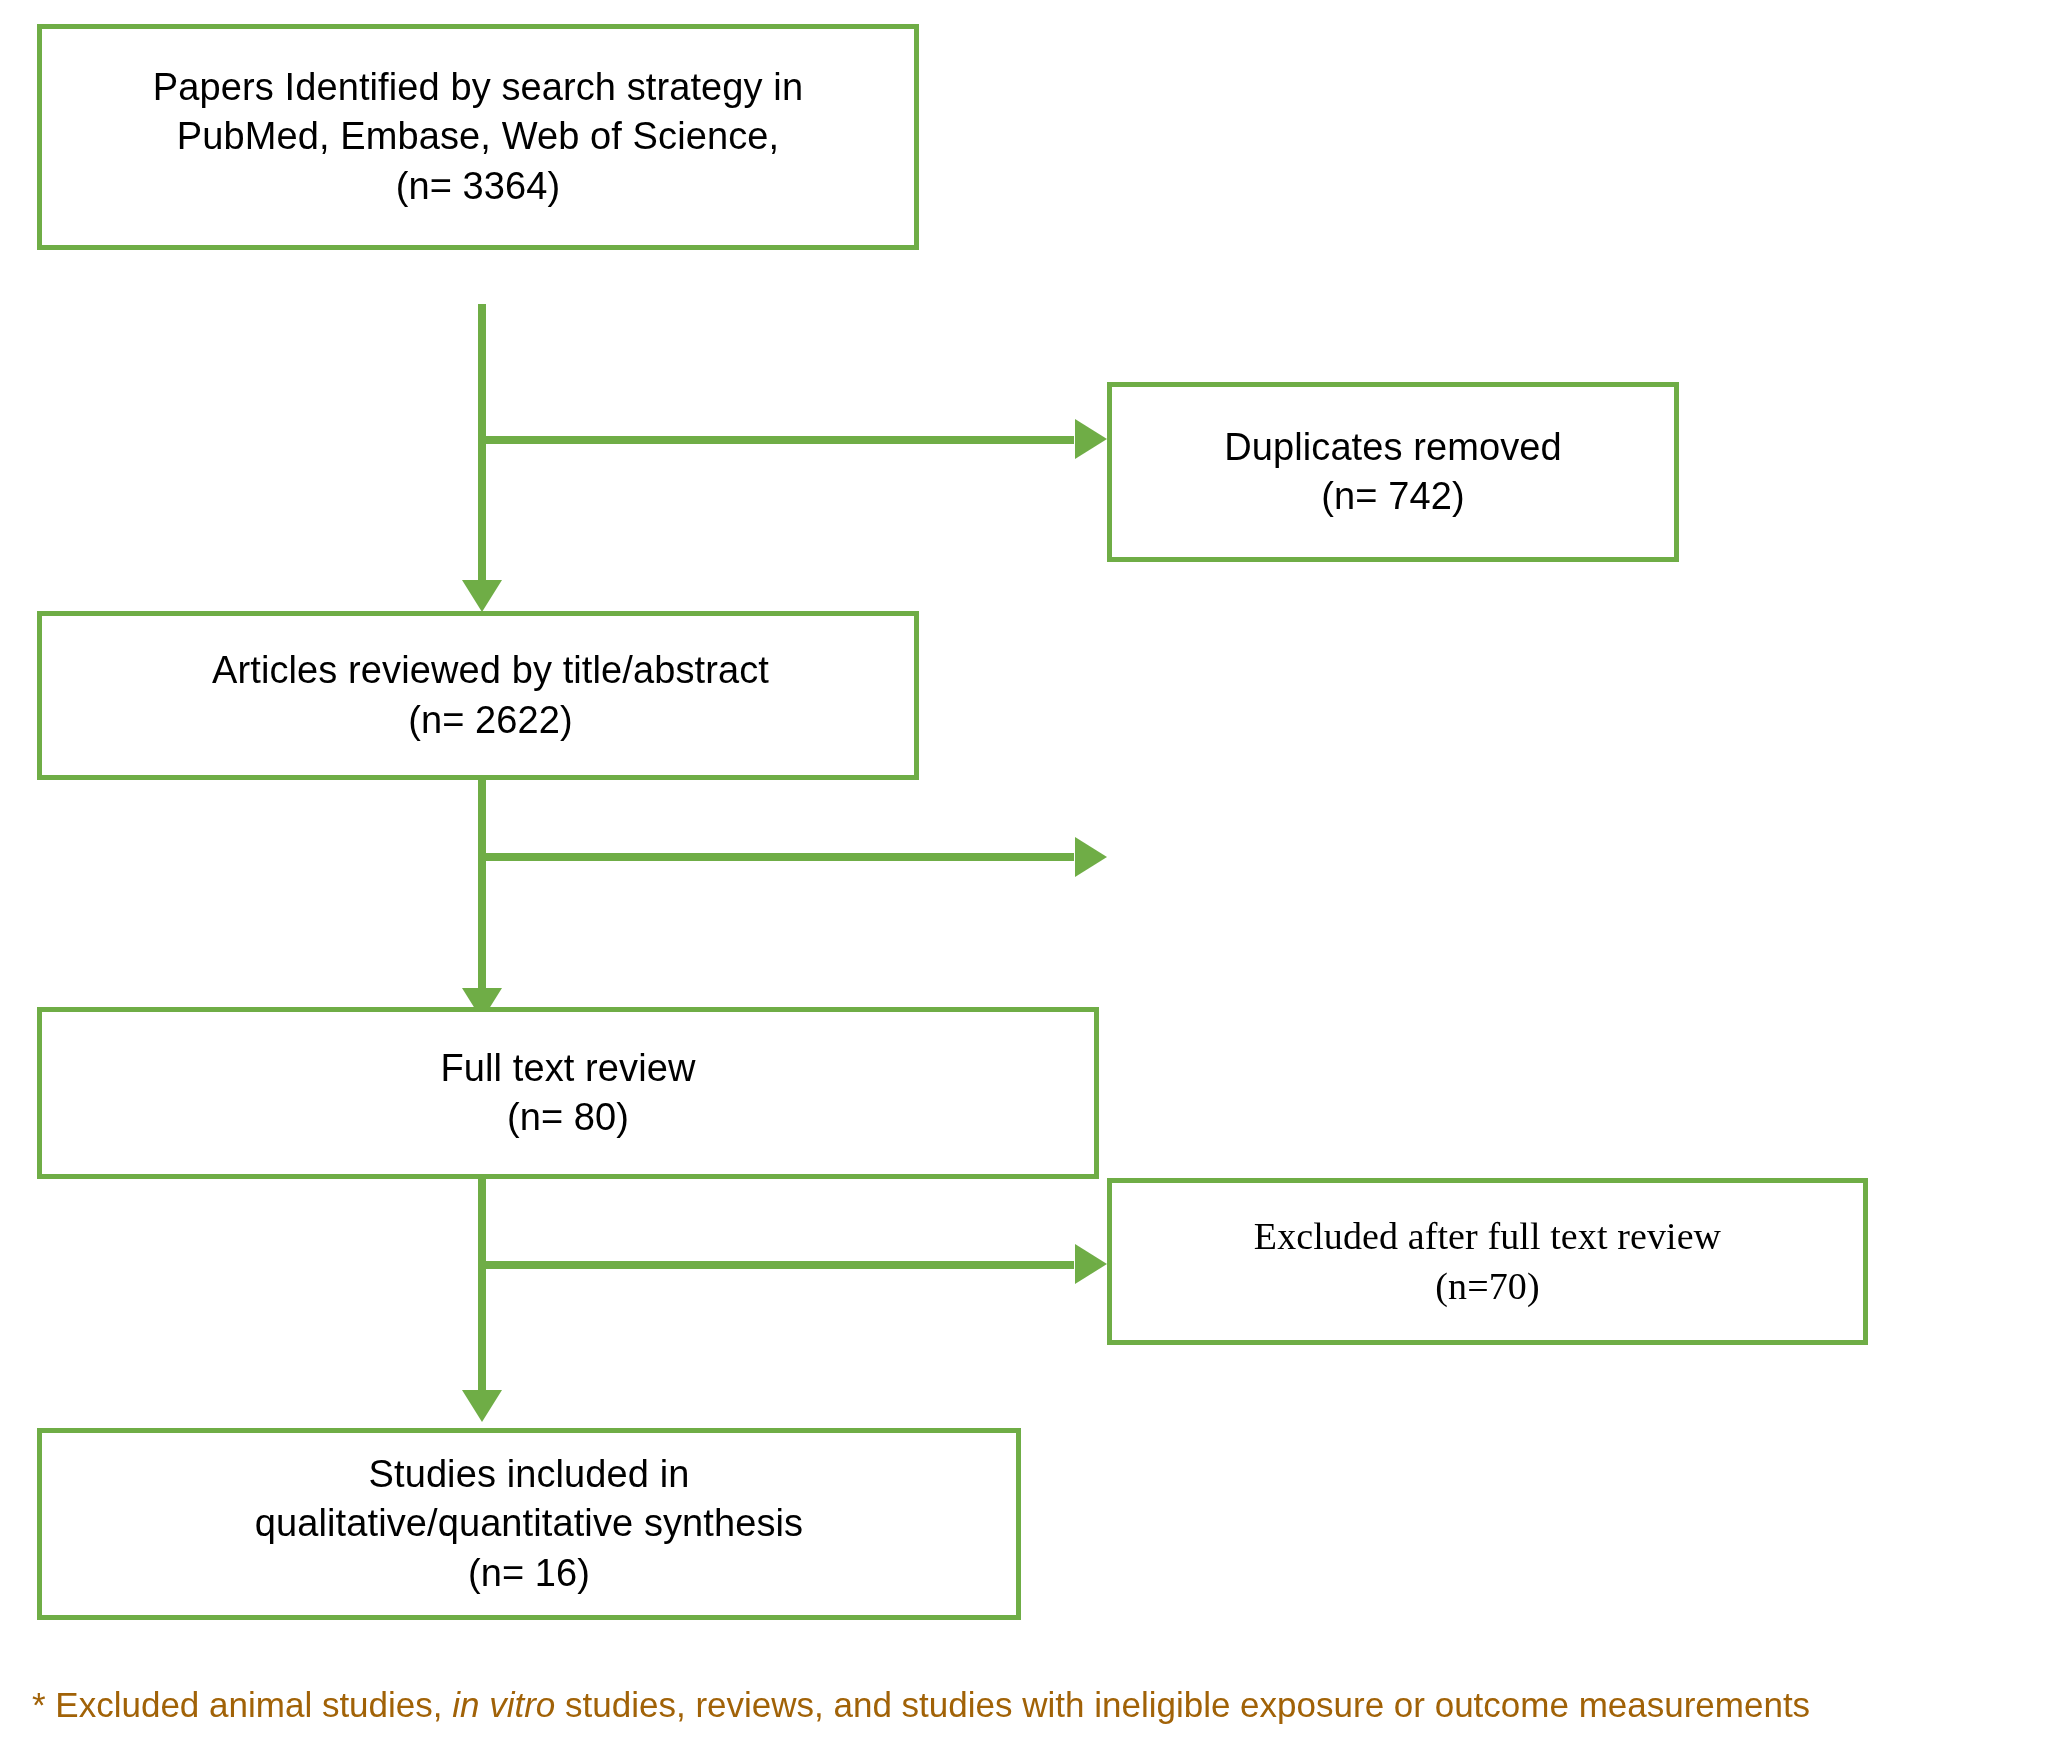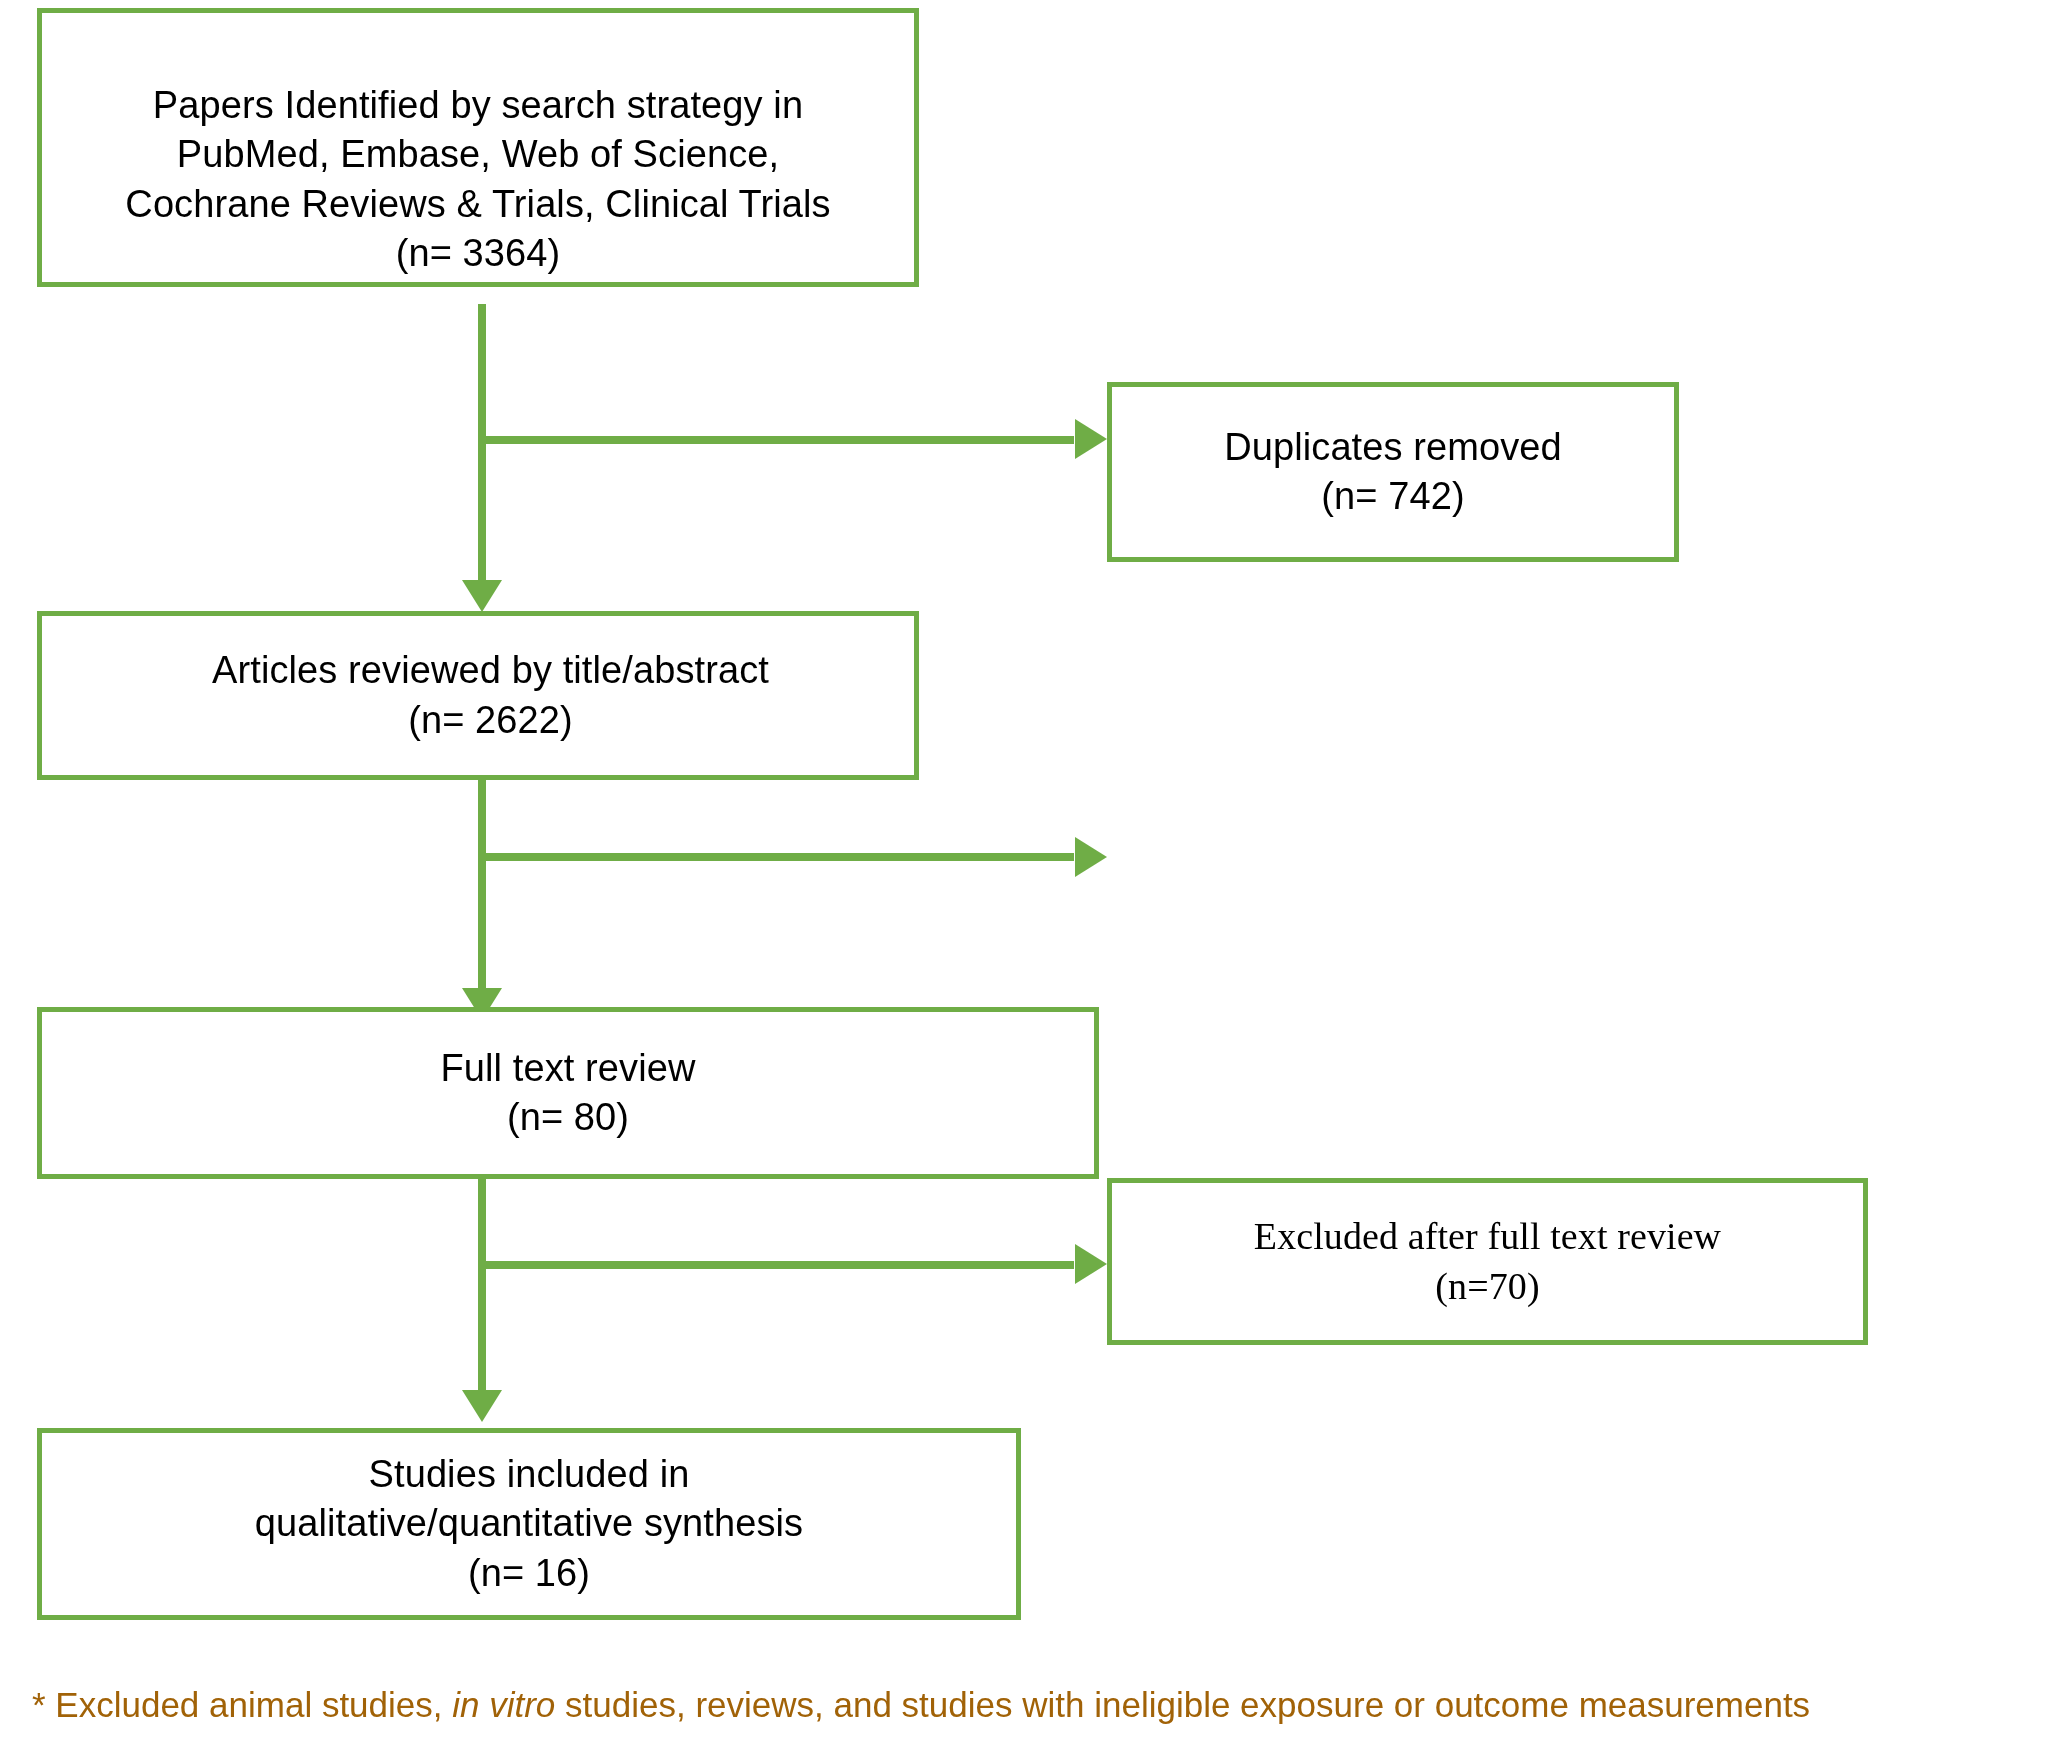--- a/index.html
+++ b/index.html
@@ -81,24 +81,23 @@
     white-space: nowrap;
     color: #a16207;
   }
   #footnote .it { font-style: italic; }
 </style>
 </head>
 <body>
 
 <div id="canvas">
 
-  <div class="flow-box" style="left:37px; top:8px; width:882px; height:279px;justify-content:flex-end;">
+  <div class="flow-box" style="left:37px; top:24px; width:882px; height:226px;">
     <span class="line">Papers Identified by search strategy in</span>
     <span class="line">PubMed, Embase, Web of Science,</span>
-    <span class="line">Cochrane Reviews &amp; Trials, Clinical Trials</span>
     <span class="line">(n= 3364)</span>
   </div>
 
   <div class="conn-v" style="left:478px; top:304px; height:284px;"></div>
   <div class="conn-h" style="left:478px; top:436px; width:596px;"></div>
   <div class="arrow-right" style="left:1075px; top:419px;"></div>
   <div class="arrow-down" style="left:462px; top:580px;"></div>
 
   <div class="flow-box" style="left:1107px; top:350px; width:572px; height:180px;margin-top:32px;">
     <span class="line">Duplicates removed</span>

